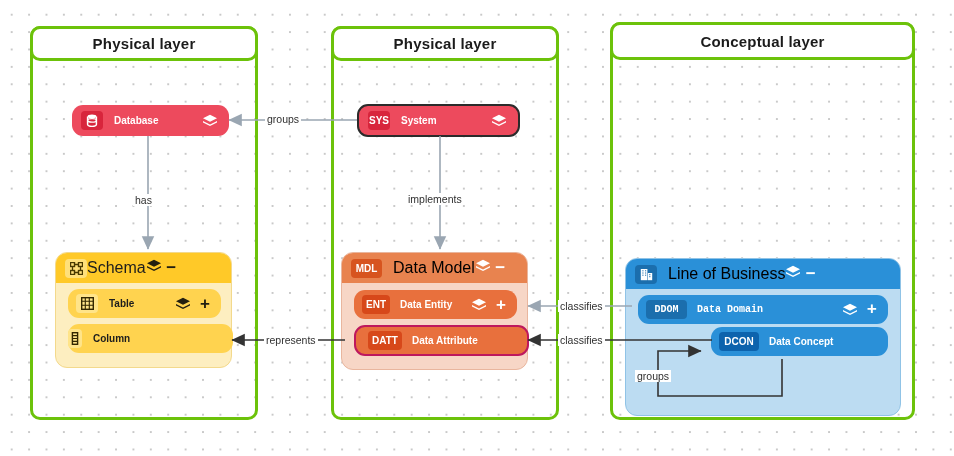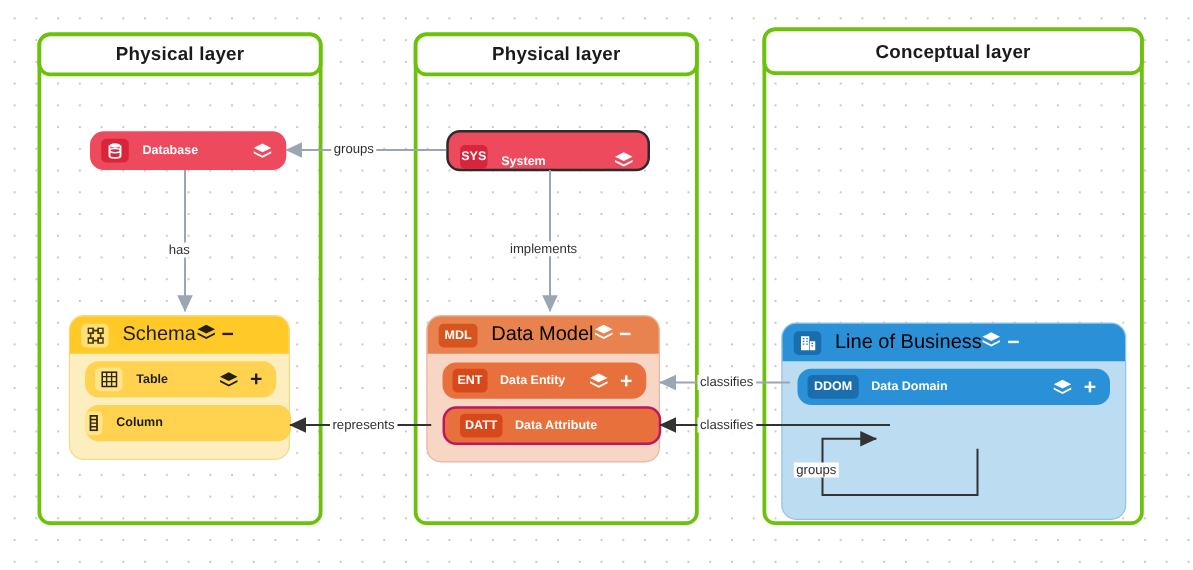--- a/index.html
+++ b/index.html
@@ -135,21 +135,21 @@
   <div class="group-hd" style="background:#ffc928;padding-left:9px;">
     <span class="badge sq" style="background:#ffe07a;">
       <svg width="13" height="13" viewBox="0 0 13 13">
         <rect x="0.5" y="0.5" width="4" height="4" fill="none" stroke="#4a3a00" stroke-width="1.4"></rect>
         <rect x="8.5" y="0.5" width="4" height="4" fill="none" stroke="#4a3a00" stroke-width="1.4"></rect>
         <rect x="0.5" y="8.5" width="4" height="4" fill="none" stroke="#4a3a00" stroke-width="1.4"></rect>
         <rect x="8.5" y="8.5" width="4" height="4" fill="none" stroke="#4a3a00" stroke-width="1.4"></rect>
         <path d="M4.5,2.5 h4 M4.5,10.5 h4 M2.5,4.5 v4 M10.5,4.5 v4" stroke="#4a3a00" stroke-width="1.3"></path>
       </svg>
     </span>
-    <span class="ttl" style="color:#1d1d1d;margin-left:11px;">Schema</span>
+    <span class="ttl" style="color:#1d1d1d;">Schema</span>
     <span class="ctl">
       <span class="layers">
         <svg width="16" height="14" viewBox="0 0 16 14">
             <path d="M8,0.8 L15,4.3 L8,7.8 L1,4.3 z" fill="#231f10"></path>
             <path d="M1,7 L8,10.5 L15,7 L15,8.6 L8,12.1 L1,8.6 z" fill="#231f10"></path>
           </svg>
       </span>
       <span class="pm" style="color:#231f10;">−</span>
     </span>
   </div>
@@ -177,21 +177,21 @@
     <span class="badge sq" style="background:#ffe489;width:14px;">
       <svg width="8" height="13" viewBox="0 0 8 13">
         <rect x="1.4" y="0.7" width="5.2" height="11.6" fill="none" stroke="#332700" stroke-width="1.4"></rect>
         <path d="M1.4,3.6 h5.2 M1.4,6.5 h5.2 M1.4,9.4 h5.2" stroke="#332700" stroke-width="1.1"></path>
       </svg>
     </span>
     <span class="ttl" style="color:#1d1d1d;margin-left:11px;">Column</span>
   </div>
 </div>
 
-<div class="node" style="left:357px;top:104px;width:163px;height:33px;background:#ed4a5d;padding-left:9px;border:2px solid #2b2b2b;align-items:flex-end;">
+<div class="node" style="left:357px;top:104px;width:163px;height:33px;background:#ed4a5d;padding-left:9px;border:2px solid #2b2b2b;">
   <span class="badge sq" style="background:#d8253c;">
     <span>SYS</span>
   </span>
   <span class="ttl" style="margin-left:11px;">System</span>
   <span class="ctl">
     <span class="layers">
       <svg width="16" height="14" viewBox="0 0 16 14">
           <path d="M8,0.8 L15,4.3 L8,7.8 L1,4.3 z" fill="#fff"></path>
           <path d="M1,7 L8,10.5 L15,7 L15,8.6 L8,12.1 L1,8.6 z" fill="#fff"></path>
         </svg>
@@ -255,29 +255,35 @@
       <span class="layers">
         <svg width="16" height="14" viewBox="0 0 16 14">
             <path d="M8,0.8 L15,4.3 L8,7.8 L1,4.3 z" fill="#fff"></path>
             <path d="M1,7 L8,10.5 L15,7 L15,8.6 L8,12.1 L1,8.6 z" fill="#fff"></path>
           </svg>
       </span>
       <span class="pm" style="color:#ffffff;">−</span>
     </span>
   </div>
 
-  <div class="node" style="left:12px;top:36px;width:250px;height:29px;background:#2a90d8;padding-left:8px;">
+  <div class="node" style="left:12px;top:36px;width:250px;height:29px;background:#2a90d8;padding-left:8px;font-family:Liberation Mono, monospace;">
     <span class="badge sq" style="background:#1b6ead;width:41px;">
       <span>DDOM</span>
     </span>
     <span class="ttl" style="margin-left:10px;">Data Domain</span>
     <span class="ctl">
       <span class="layers">
         <svg width="16" height="14" viewBox="0 0 16 14">
             <path d="M8,0.8 L15,4.3 L8,7.8 L1,4.3 z" fill="#fff"></path>
             <path d="M1,7 L8,10.5 L15,7 L15,8.6 L8,12.1 L1,8.6 z" fill="#fff"></path>
           </svg>
       </span>
       <span class="pm" style="color:#ffffff;">+</span>
     </span>
   </div>
 
+  <div class="node" style="left:85px;top:68px;width:177px;height:29px;background:#2a90d8;padding-left:8px;">
+    <span class="badge sq" style="background:#0d63ad;width:40px;">
+      <span>DCON</span>
+    </span>
+    <span class="ttl" style="margin-left:10px;">Data Concept</span>
+  </div>
 </div>
 
 </body></html>

